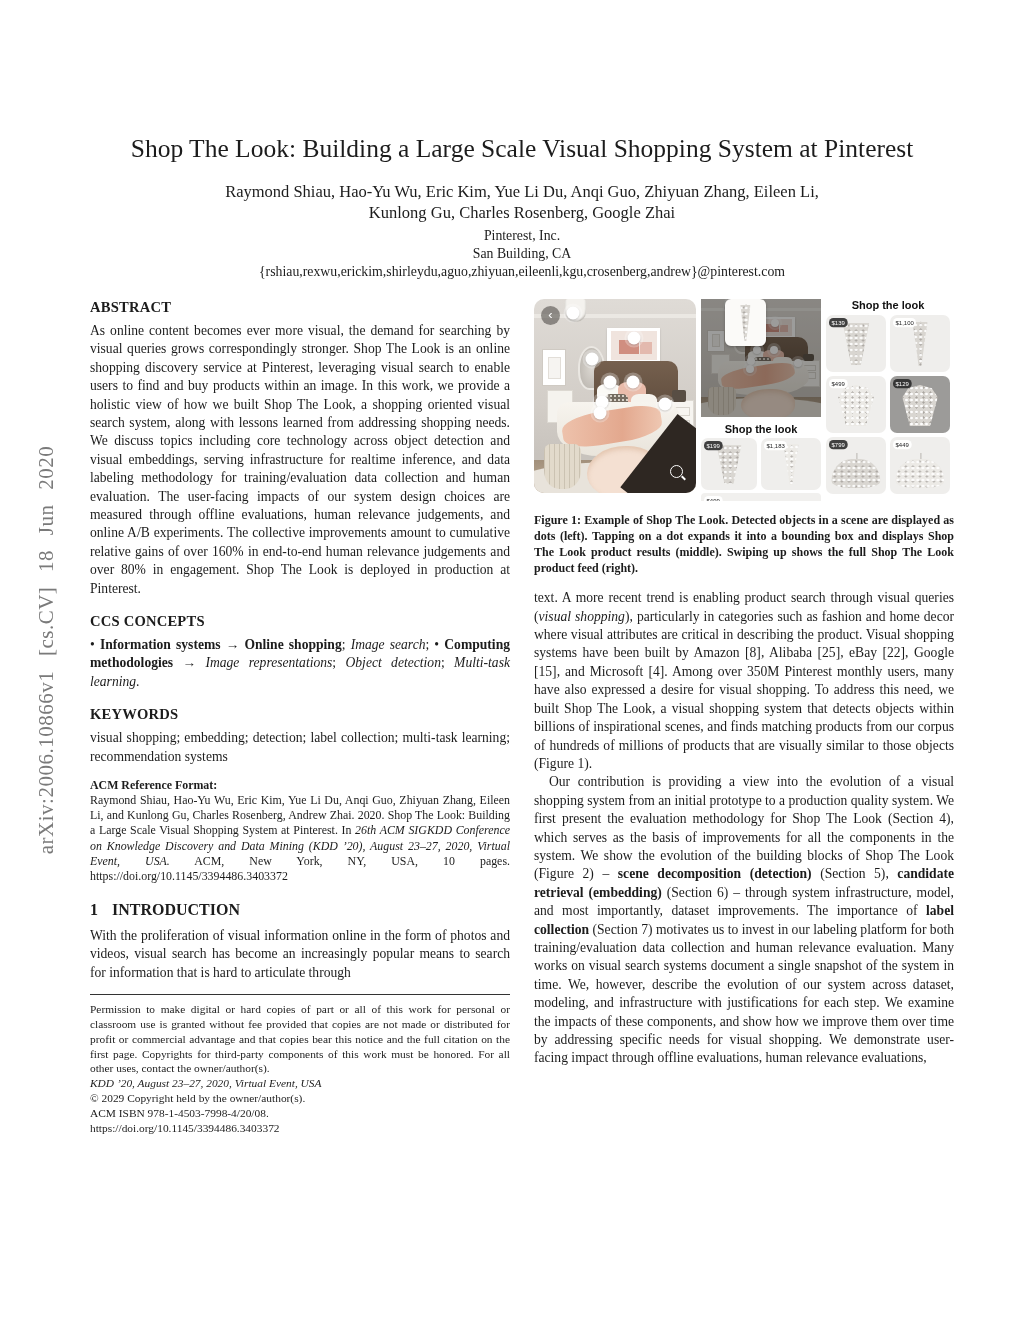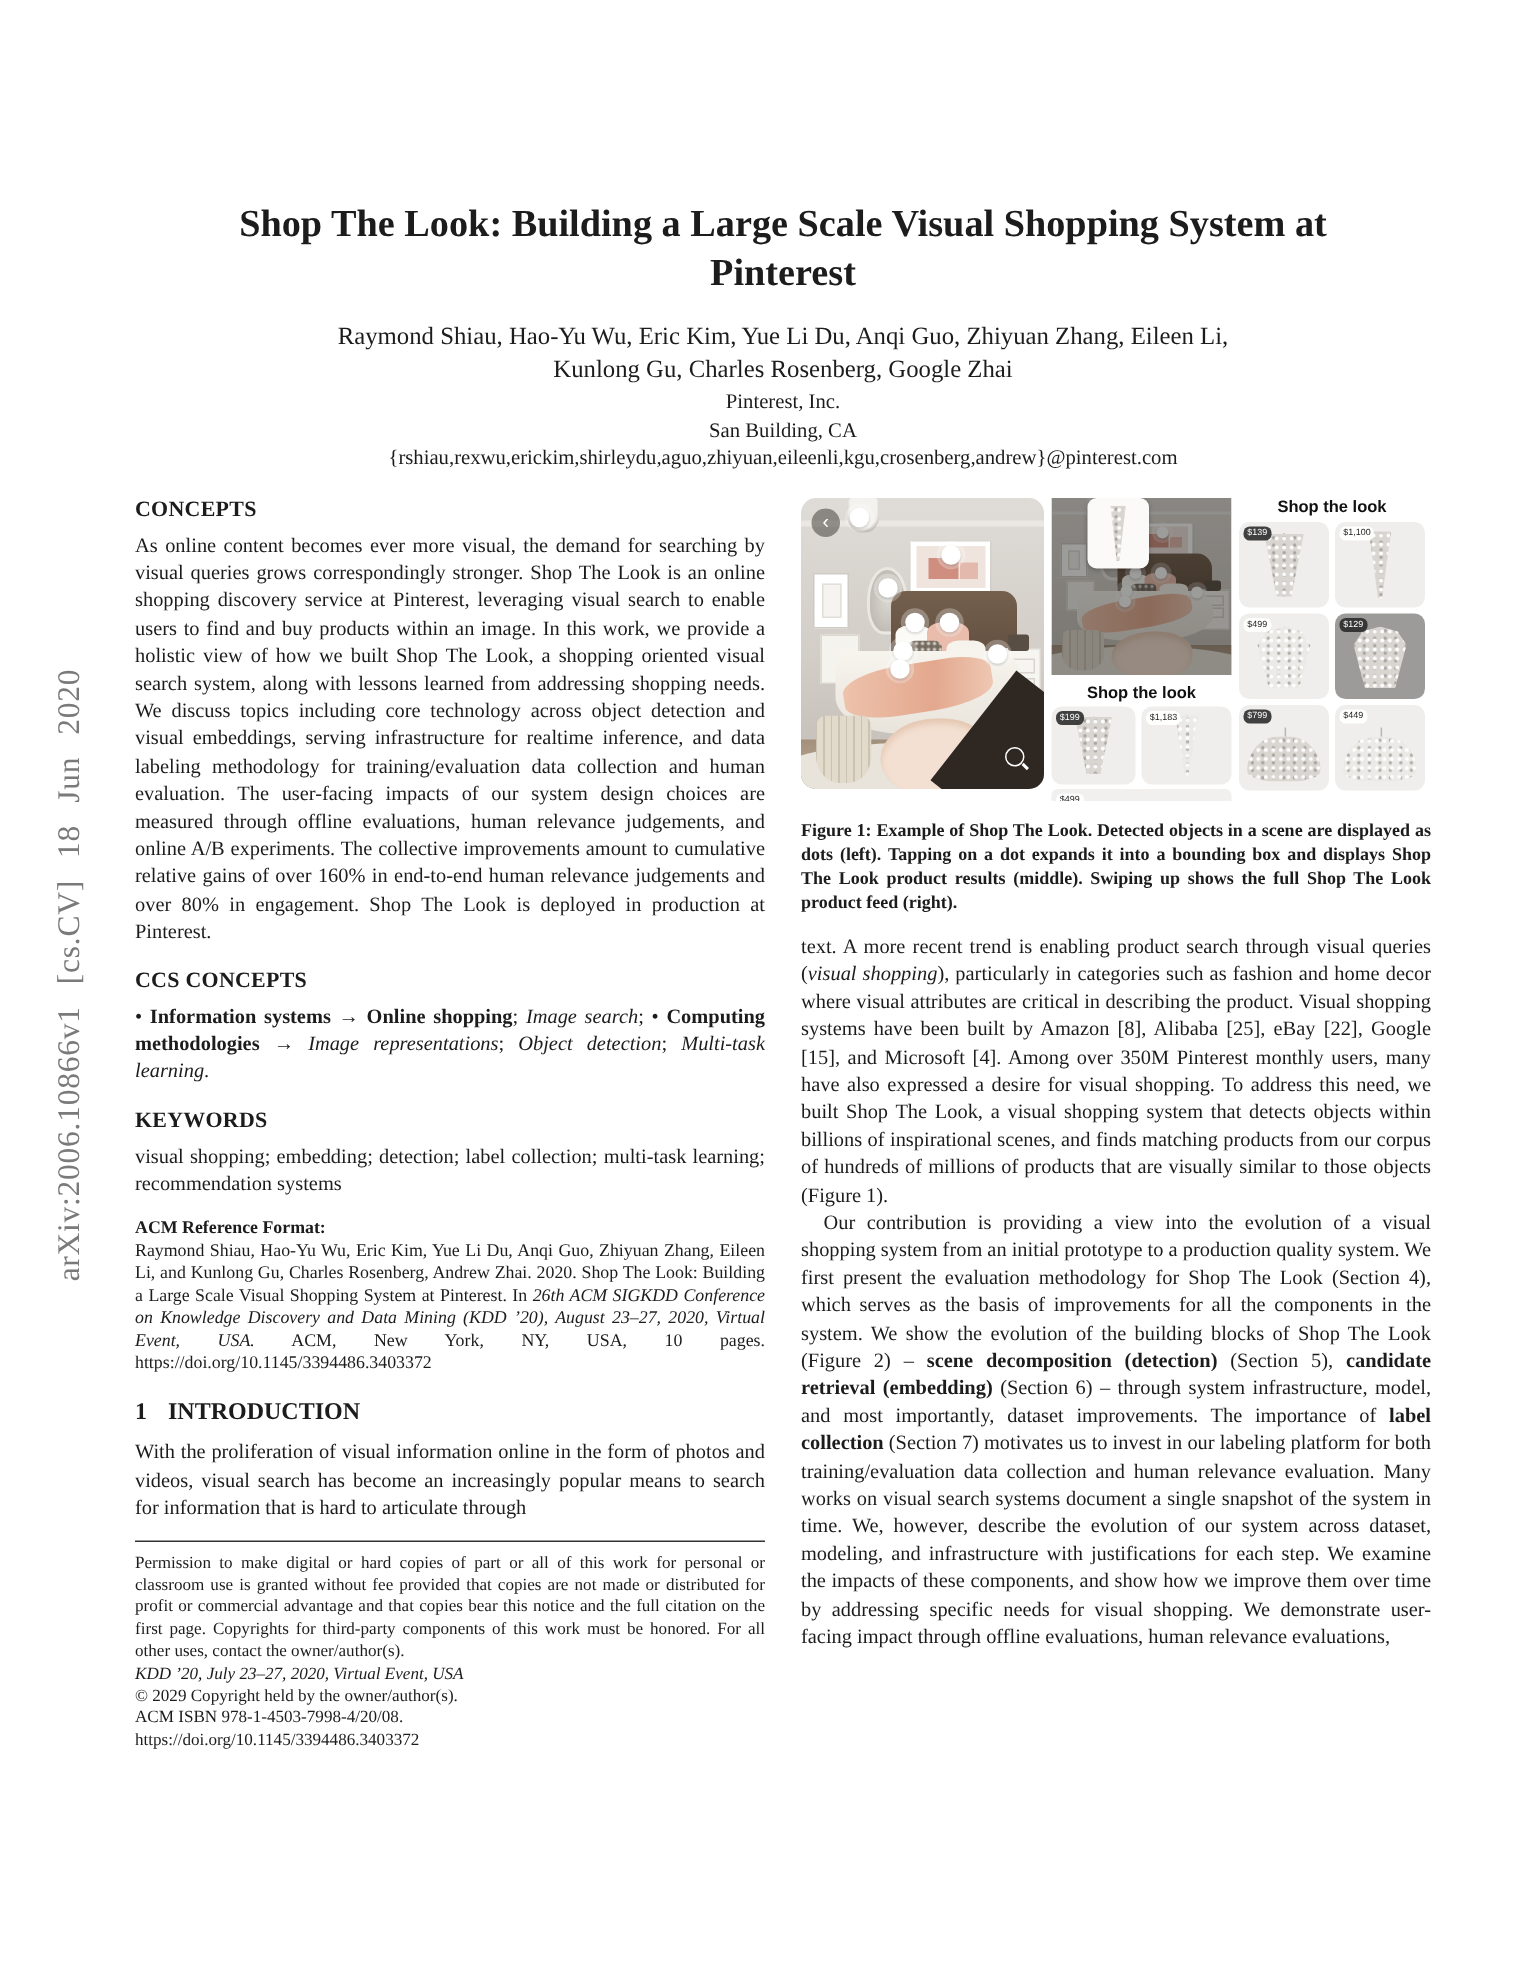--- a/index.html
+++ b/index.html
@@ -3,21 +3,21 @@
 <meta charset="utf-8">
 <style>
   html,body{margin:0;padding:0;}
   .page{position:relative;width:1024px;height:1325px;background:#ffffff;overflow:hidden;
         font-family:"Liberation Serif",serif;color:#1c1c1c;}
   
   .arxiv-side{position:absolute;left:46px;top:650px;transform:translate(-50%,-50%) rotate(-90deg);
         white-space:nowrap;font-size:21px;color:#7a7a7a;word-spacing:9px;letter-spacing:.5px;}
   
   .main{position:absolute;left:90px;top:133px;width:864px;}
-  .title{font-size:25.5px;font-weight:bold;text-align:center;line-height:1.28;margin:0 40px;}
+  .title{font-size:25.5px;font-weight:normal;text-align:center;line-height:1.28;margin:0 40px;}
   .authors{font-size:16.5px;text-align:center;line-height:1.3;margin-top:15px;}
   .affil{font-size:13.8px;text-align:center;line-height:1.34;margin-top:3px;}
   
   .cols{display:flex;gap:24px;margin-top:17px;}
   .col{width:420px;}
   p.body{font-size:13.6px;line-height:1.355;text-align:justify;margin:0;}
   p.body.indent{text-indent:15px;}
   .sec-head{font-size:14.6px;font-weight:bold;margin:15px 0 6px 0;letter-spacing:.2px;}
   .sec-head.first{margin-top:0;}
   .num-head{font-size:16px;font-weight:bold;margin:17px 0 8px 0;}
@@ -135,41 +135,41 @@
     </div>
     <div class="affil">
       <div>Pinterest, Inc.</div>
       <div>San Building, CA</div>
       <div>{rshiau,rexwu,erickim,shirleydu,aguo,zhiyuan,eileenli,kgu,crosenberg,andrew}@pinterest.com</div>
     </div>
 
     <div class="cols">
 
       <div class="col">
-        <div class="sec-head first">CONCEPTS</div>
+        <div class="sec-head first">ABSTRACT</div>
         <p class="body">As online content becomes ever more visual, the demand for searching by visual queries grows correspondingly stronger. Shop The Look is an online shopping discovery service at Pinterest, leveraging visual search to enable users to find and buy products within an image. In this work, we provide a holistic view of how we built Shop The Look, a shopping oriented visual search system, along with lessons learned from addressing shopping needs. We discuss topics including core technology across object detection and visual embeddings, serving infrastructure for realtime inference, and data labeling methodology for training/evaluation data collection and human evaluation. The user-facing impacts of our system design choices are measured through offline evaluations, human relevance judgements, and online A/B experiments. The collective improvements amount to cumulative relative gains of over 160% in end-to-end human relevance judgements and over 80% in engagement. Shop The Look is deployed in production at Pinterest.</p>
 
         <div class="sec-head">CCS CONCEPTS</div>
         <p class="body"><span>• </span><span class="bf">Information systems → Online shopping</span><span>; </span><span class="it">Image search</span><span>; • </span><span class="bf">Computing methodologies</span><span> → </span><span class="it">Image representations</span><span>; </span><span class="it">Object detection</span><span>; </span><span class="it">Multi-task learning</span><span>.</span></p>
 
         <div class="sec-head">KEYWORDS</div>
         <p class="body">visual shopping; embedding; detection; label collection; multi-task learning; recommendation systems</p>
 
         <div class="acm-ref">
           <div class="head">ACM Reference Format:</div>
           <span>Raymond Shiau, Hao-Yu Wu, Eric Kim, Yue Li Du, Anqi Guo, Zhiyuan Zhang, Eileen Li, and Kunlong Gu, Charles Rosenberg, Andrew Zhai. 2020. Shop The Look: Building a Large Scale Visual Shopping System at Pinterest. In </span><span class="it">26th ACM SIGKDD Conference on Knowledge Discovery and Data Mining (KDD ’20), August 23–27, 2020, Virtual Event, USA.</span><span> ACM, New York, NY, USA, 10 pages. </span><a class="link">https://doi.org/10.1145/3394486.3403372</a>
         </div>
 
         <div class="num-head"><span class="n">1</span><span>INTRODUCTION</span></div>
         <p class="body">With the proliferation of visual information online in the form of photos and videos, visual search has become an increasingly popular means to search for information that is hard to articulate through</p>
 
         <hr class="fn-rule">
         <div class="footnote">
           <div>Permission to make digital or hard copies of part or all of this work for personal or classroom use is granted without fee provided that copies are not made or distributed for profit or commercial advantage and that copies bear this notice and the full citation on the first page. Copyrights for third-party components of this work must be honored. For all other uses, contact the owner/author(s).</div>
-          <div class="it">KDD ’20, July 23–27, 2020, Virtual Event, USA</div>
+          <div class="it">KDD ’20, August 23–27, 2020, Virtual Event, USA</div>
           <div>© 2029 Copyright held by the owner/author(s).</div>
           <div>ACM ISBN 978-1-4503-7998-4/20/08.</div>
           <div><a class="link">https://doi.org/10.1145/3394486.3403372</a></div>
         </div>
       </div>
 
       <div class="col">
 
         <div class="figure">
 

